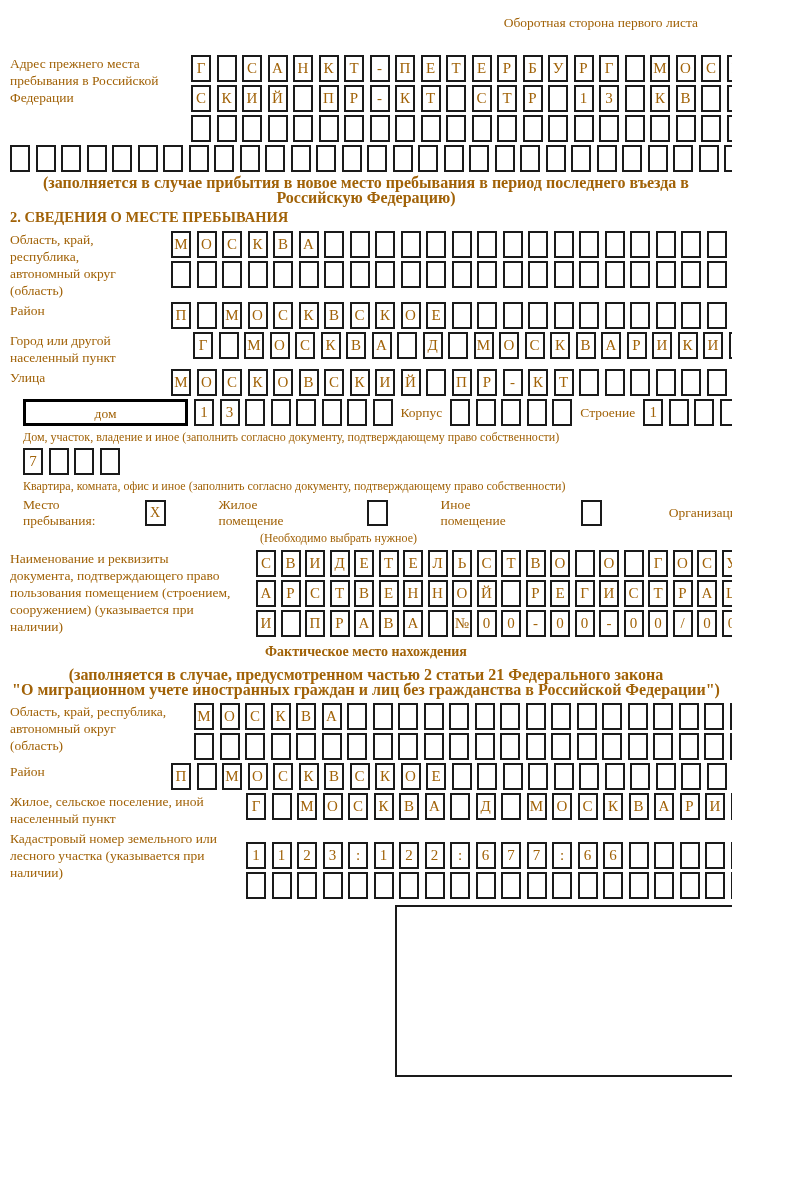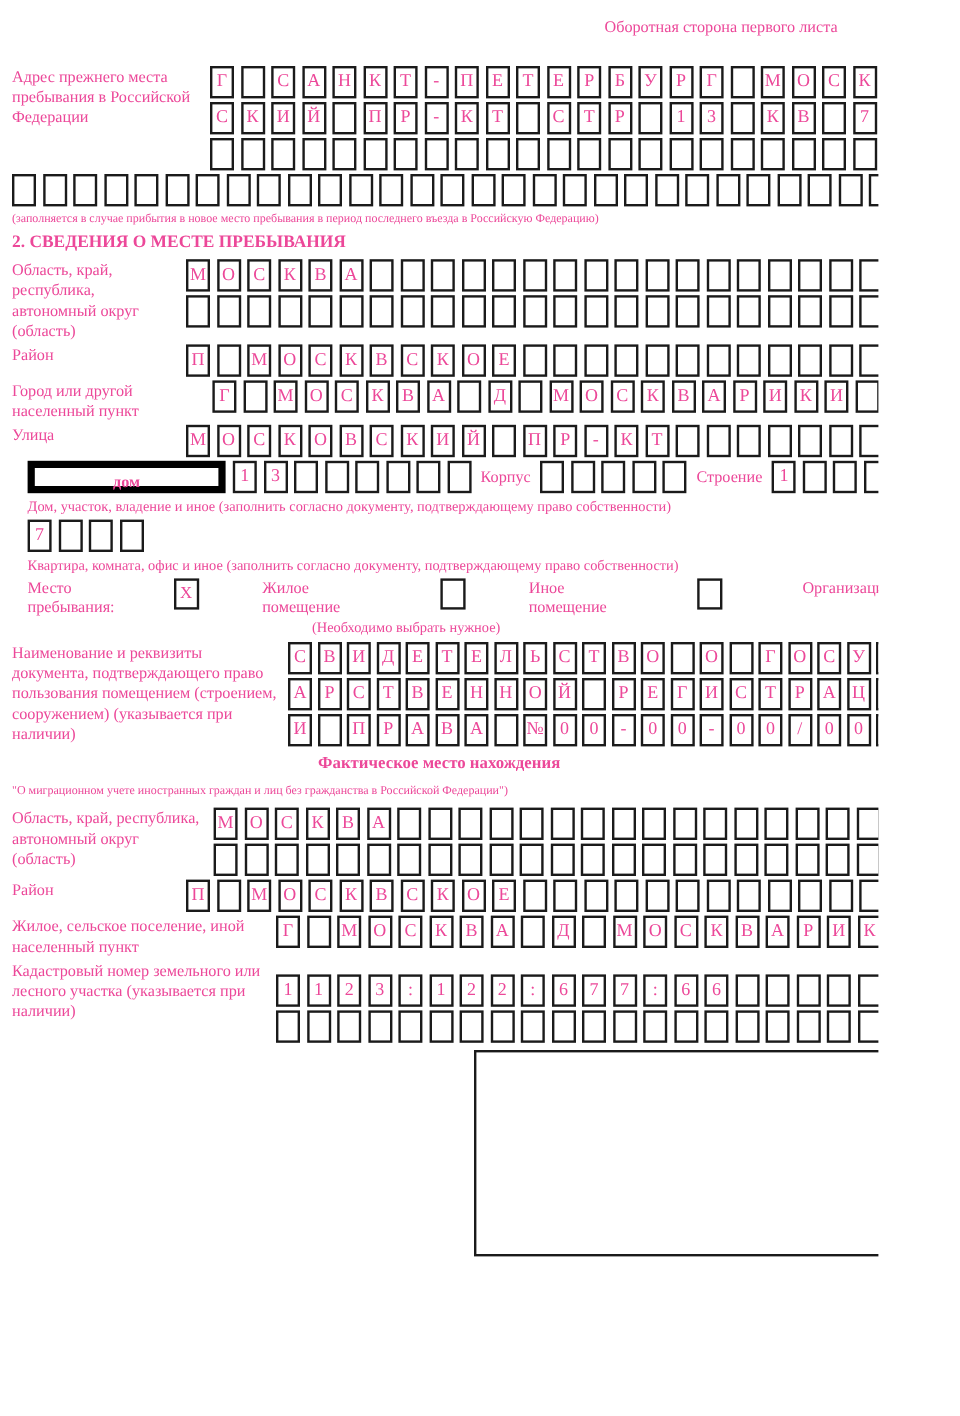--- a/index.html
+++ b/index.html
@@ -1,42 +1,42 @@
 <!DOCTYPE html>
 <html><head>
 <meta charset="utf-8">
 <style>
   html,body{margin:0;padding:0;background:#fff;}
   .page{
     position:relative;width:732px;height:1180px;box-sizing:border-box;
-    padding:14px 10px 0 10px;background:#fff;color:#ec4899;
+    padding:14px 10px 0 10px;background:#fff;color:#a16207;
     font-family:"Liberation Serif","DejaVu Serif",serif;overflow:hidden;
   }
   .top-note{text-align:right;padding-right:24px;font-size:13.5px;line-height:17px;margin-bottom:24px;}
-  .frow{display:flex;align-items:flex-start;margin-bottom:3px;}
+  .frow{display:flex;align-items:flex-start;margin-bottom:3px;gap:16px;}
   .flabel{font-size:13.5px;line-height:17px;flex:0 0 auto;padding-right:6px;box-sizing:border-box;}
   .boxcol{display:flex;flex-direction:column;gap:3px;}
   .boxes{display:flex;gap:5.5px;}
   .boxes.tight{gap:4.5px;}
   .cell{
     box-sizing:border-box;flex:0 0 auto;width:20px;height:27px;
     border:2px solid #1a1a1a;text-align:center;font-size:15px;line-height:23px;
     font-family:"Liberation Serif","DejaVu Serif",serif;
   }
-  .note{font-size:10px;line-height:15px;text-align:left;margin-bottom:3px;}
+  .note{font-size:16px;line-height:15px;text-align:center;margin-bottom:3px;font-weight:bold;}
   .sec-title{font-weight:bold;text-align:left;font-size:14.5px;line-height:19px;margin:1px 0 4px 0;}
   .sub-title{font-weight:bold;text-align:center;font-size:14px;line-height:18px;margin:4px 0 6px 0;}
   .labelbox{
-    box-sizing:border-box;border:6px solid #000000;height:27px;
-    text-align:center;font-size:13.5px;line-height:23px;flex:0 0 auto;font-weight:bold;
+    box-sizing:border-box;border:3px solid #000000;height:27px;
+    text-align:center;font-size:13.5px;line-height:23px;flex:0 0 auto;
   }
   .inline-label{font-size:13.5px;line-height:27px;flex:0 0 auto;padding:0 2px;}
   .hrow{display:flex;align-items:flex-start;gap:6px;margin-left:13px;margin-bottom:4px;}
   .caption-left{font-size:12px;line-height:15px;margin:0 0 3px 13px;}
-  .stayrow{display:flex;align-items:flex-start;margin-left:13px;margin-bottom:2px;font-size:13.5px;gap:45px;}
+  .stayrow{display:flex;align-items:center;margin-left:13px;margin-bottom:2px;font-size:13.5px;gap:45px;}
   .chkbox{
     box-sizing:border-box;width:21px;height:26px;border:2px solid #1a1a1a;
     text-align:center;font-size:14px;line-height:22px;flex:0 0 auto;
   }
   .stay-note{font-size:12px;line-height:15px;margin:0 0 4px 250px;}
   .pad-top{padding-top:12px;}
   .stamp-box{
     box-sizing:border-box;width:370px;height:172px;border:2px solid #1a1a1a;
     margin:6px 0 0 385px;background:#fff;
   }
@@ -436,20 +436,21 @@
           <span class="cell">0</span>
           <span class="cell">/</span>
           <span class="cell">0</span>
           <span class="cell">0</span>
           <span class="cell">0</span>
         </div>
     </div>
   </div>
 
   <div class="sub-title">Фактическое место нахождения</div>
+  <div class="note mb0">(заполняется в случае, предусмотренном частью 2 статьи 21 Федерального закона</div>
   <div class="note" style="margin-bottom:6px">"О миграционном учете иностранных граждан и лиц без гражданства в Российской Федерации")</div>
 
   <div class="frow">
     <div class="flabel" style="flex-basis:168px">Область, край, республика, автономный округ (область)</div>
     <div class="boxcol">
       <div class="boxes">
           <span class="cell">М</span>
           <span class="cell">О</span>
           <span class="cell">С</span>
           <span class="cell">К</span>

